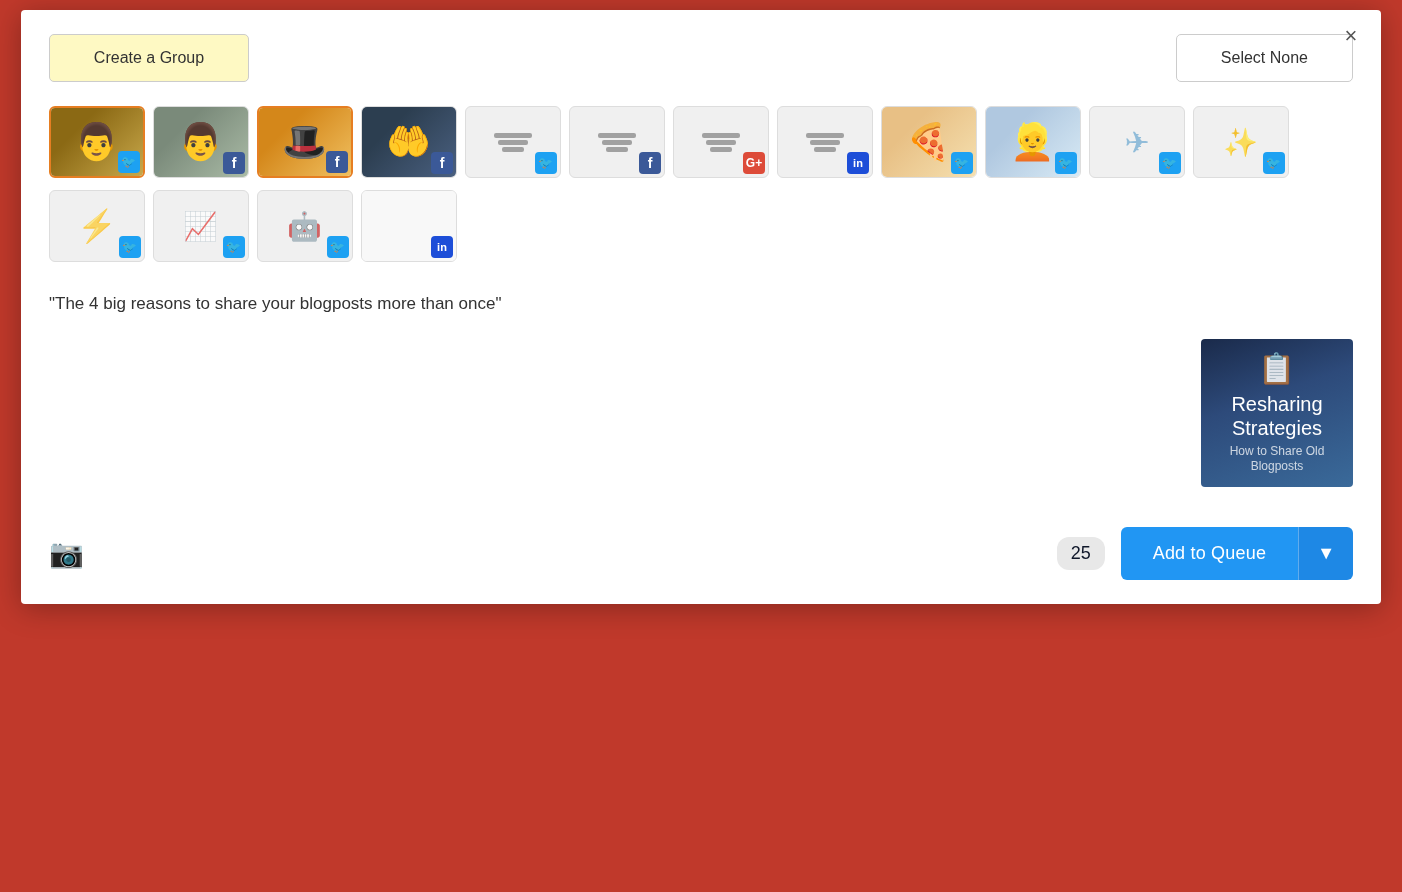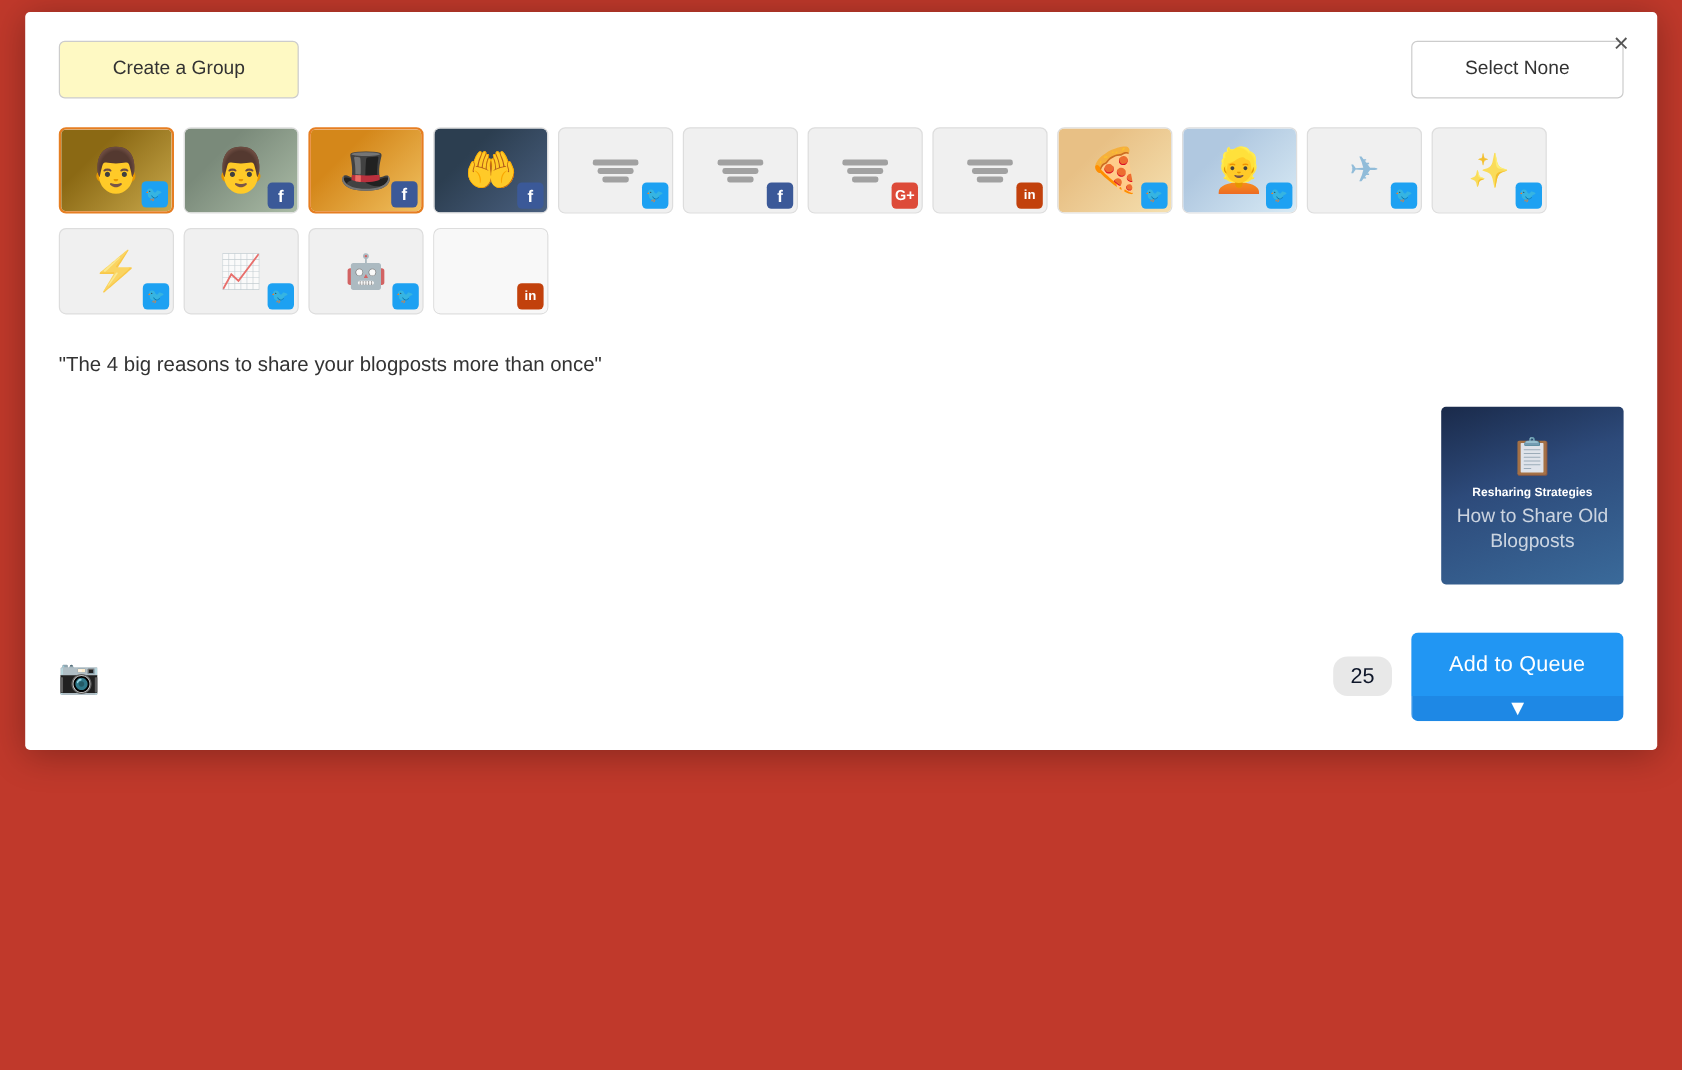--- a/index.html
+++ b/index.html
@@ -131,21 +131,21 @@
       align-items: center;
       justify-content: center;
       font-size: 12px;
       font-weight: bold;
       color: #fff;
     }
 
     .badge-twitter { background: #1da1f2; }
     .badge-facebook { background: #3b5998; }
     .badge-google { background: #dd4b39; }
-    .badge-linkedin { background: #c2410c; }
+    .badge-linkedin { background: #1d4ed8; }
 
     
     .layers-icon {
       display: flex;
       flex-direction: column;
       align-items: center;
       justify-content: center;
       gap: 2px;
       opacity: 0.5;
     }
@@ -218,21 +218,20 @@
       font-size: 18px;
       color: #0f172a;
       font-weight: 500;
     }
 
     .add-queue-group {
       display: flex;
       align-items: stretch;
       border-radius: 6px;
       overflow: hidden;
-      flex-direction: column;
     }
 
     .add-queue-btn {
       background: #2196f3;
       color: #fff;
       border: none;
       padding: 16px 32px;
       font-size: 18px;
       font-weight: 500;
       cursor: pointer;
@@ -266,28 +265,28 @@
       color: #fff;
     }
 
     .thumbnail-icon {
       font-size: 30px;
       margin-bottom: 6px;
       opacity: 0.85;
     }
 
     .thumbnail-title {
-      font-size: 10px;
-      font-weight: 700;
+      font-size: 20px;
+      font-weight: 400;
       line-height: 1.2;
       margin-bottom: 4px;
     }
 
     .thumbnail-sub {
-      font-size: 16px;
+      font-size: 12px;
       opacity: 0.75;
       line-height: 1.3;
     }
 
     
     .face-avatar {
       width: 100%;
       height: 100%;
       display: flex;
       align-items: center;

